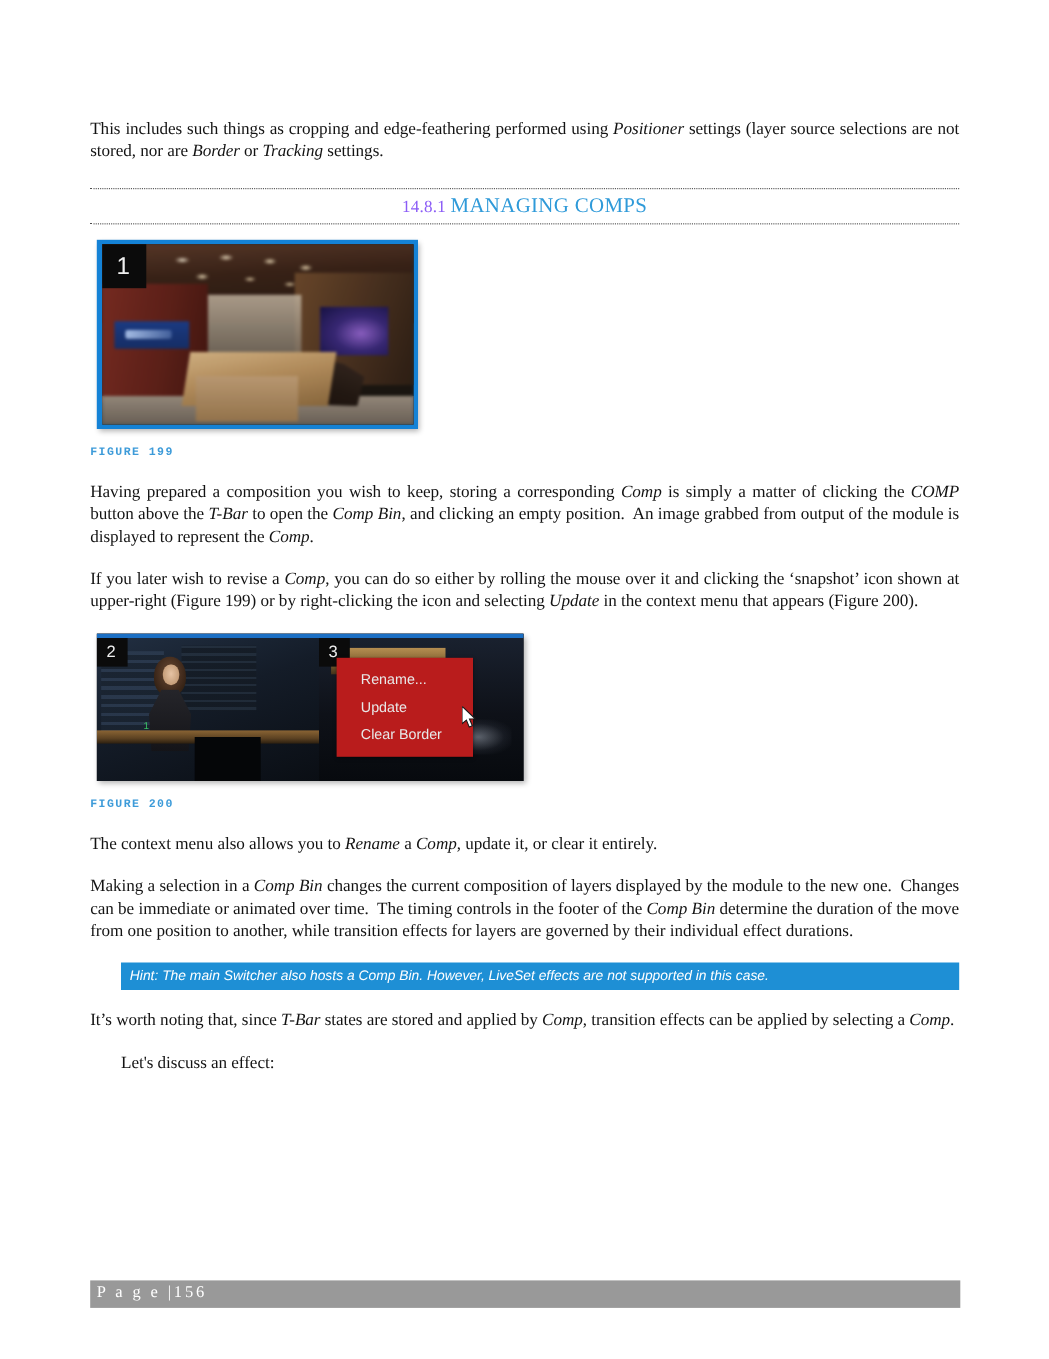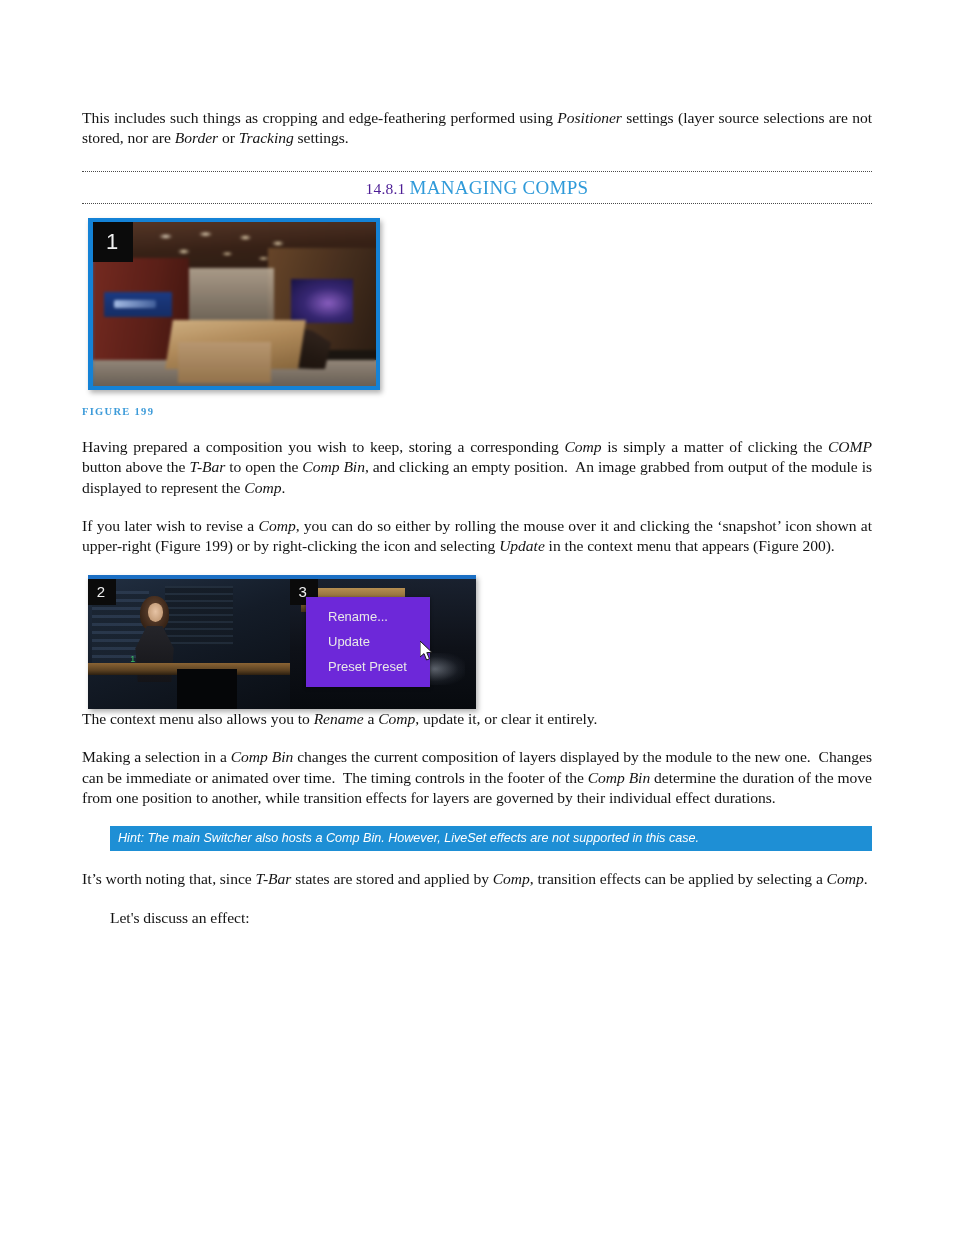--- a/index.html
+++ b/index.html
@@ -50,33 +50,33 @@
   .section-head {
     margin: 22px 0 14px 0;
     border-top: 1px dotted #4a4a4a;
     border-bottom: 1px dotted #4a4a4a;
     padding: 5px 0 4px 0;
     text-align: center;
   }
   .section-head .num {
     font-family: "Liberation Serif", serif;
     font-size: 15.5px;
-    color: #4c1d95;
+    color: #8b5cf6;
     letter-spacing: 0.2px;
   }
   .section-head .title {
     font-family: "Liberation Serif", serif;
     font-size: 19px;
     color: #2f9ad9;
     letter-spacing: 0.3px;
   }
 
   
   .fig-caption {
-    font-family: Liberation Serif, serif;
+    font-family: Liberation Mono, monospace;
     font-size: 10.5px;
     font-weight: 600;
     color: #3d9bd9;
     letter-spacing: 1.3px;
     margin: 16px 0 20px 0;
   }
 
   
   .hint-box {
     background: #1e8fd5;
@@ -349,21 +349,21 @@
     top: 4px;
   }
   .tile-number.t2 { left: 0; }
   .tile-number.t3 { left: 0; }
 
   .ctx-menu {
     position: absolute;
     left: 218px;
     top: 22px;
     width: 124px;
-    background: #6d28d9;
+    background: #b91c1c;
     z-index: 8;
     padding: 7px 0 8px 0;
     box-shadow: 0 1px 3px rgba(0,0,0,.5);
   }
   .ctx-item {
     font-family: "Liberation Sans", sans-serif;
     font-size: 13px;
     color: #e8e8e8;
     padding: 5px 0 5px 22px;
     white-space: nowrap;
@@ -438,42 +438,46 @@
         <div class="f200-tile b">
           <div class="f200-warmwood"></div>
           <div class="f200-lightblob"></div>
           <div class="tile-number small t3">3</div>
         </div>
       </div>
 
       <div class="ctx-menu">
         <div class="ctx-item">Rename...</div>
         <div class="ctx-item">Update</div>
-        <div class="ctx-item">Preset Preset</div>
+        <div class="ctx-item">Clear Border</div>
       </div>
 
       <svg class="cursor-arrow" viewBox="0 0 14 21">
         <polygon points="0,0 0,16 4,12.6 6.6,19 9.4,17.8 6.8,11.6 12,11.4" fill="#ffffff" stroke="#1a1a1a" stroke-width="1"></polygon>
       </svg>
     </div>
 
+    <div class="fig-caption">FIGURE 200</div>
 
     <p class="body-text">
       The context menu also allows you to <em>Rename</em> a <em>Comp</em>, update it, or clear it entirely.
     </p>
 
 
     <p class="body-text">
       Making a selection in a <em>Comp Bin</em> changes the current composition of layers displayed by the module to the new one.&nbsp; Changes can be immediate or animated over time.&nbsp; The timing controls in the footer of the <em>Comp Bin</em> determine the duration of the move from one position to another, while transition effects for layers are governed by their individual effect durations.
     </p>
 
     <div class="hint-box">Hint: The main Switcher also hosts a Comp Bin.  However, LiveSet effects are not supported in this case.</div>
 
     <p class="body-text">
       It’s worth noting that, since <em>T-Bar</em> states are stored and applied by <em>Comp</em>, transition effects can be applied by selecting a <em>Comp</em>.
     </p>
 
     <p class="body-text indented">Let's discuss an effect:</p>
 
   </div>
 
+  <div class="footer-bar">
+    <div class="footer-text"><span>P a g e</span> <span>|</span><span>156</span></div>
+  </div>
 
 </div>
 
 </body></html>

